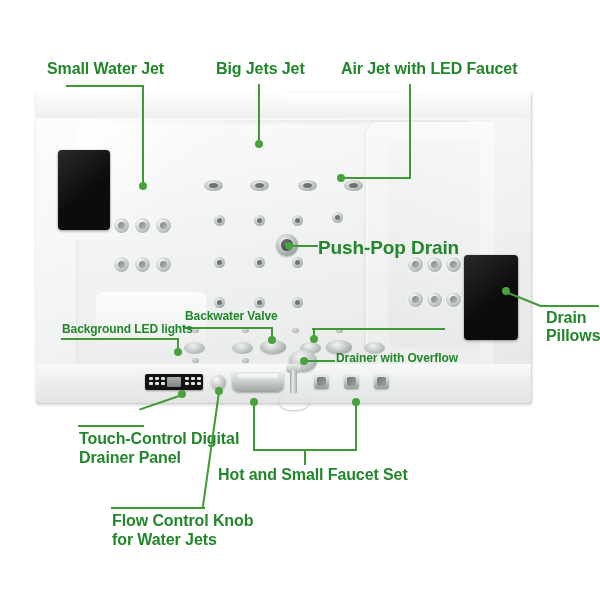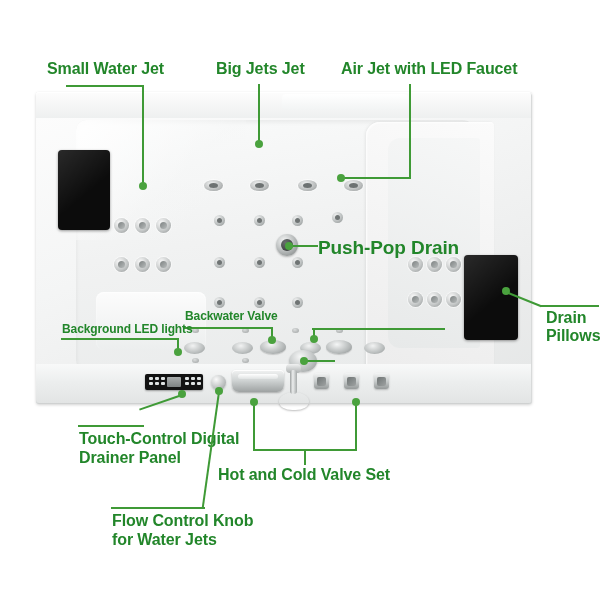--- a/index.html
+++ b/index.html
@@ -333,30 +333,31 @@
 
   <div class="lbl sz13" style="left:62px;top:323px;">Background LED lights</div>
   <div class="ln h" style="left:61px;top:338px;width:118px;"></div>
   <div class="ln v" style="left:177px;top:338px;height:13px;"></div>
   <div class="dot" style="left:178px;top:352px;"></div>
 
   <div class="ln h" style="left:312px;top:328px;width:133px;"></div>
   <div class="ln v" style="left:313px;top:328px;height:10px;"></div>
   <div class="dot" style="left:314px;top:339px;"></div>
 
+  <div class="lbl sz14" style="left:336px;top:352px;">Drainer with Overflow</div>
   <div class="ln h" style="left:303px;top:360px;width:32px;"></div>
   <div class="dot" style="left:304px;top:361px;"></div>
 
   <div class="lbl sz16" style="left:79px;top:430px;">Touch-Control Digital</div>
   <div class="lbl sz16" style="left:79px;top:449px;">Drainer Panel</div>
   <div class="ln h" style="left:78px;top:425px;width:66px;"></div>
   <div class="diag" style="left:182px;top:394px;width:45px;transform:rotate(161deg);"></div>
   <div class="dot" style="left:182px;top:394px;"></div>
 
-  <div class="lbl sz16" style="left:218px;top:466px;">Hot and Cold Valve Set</div>
+  <div class="lbl sz16" style="left:218px;top:466px;">Hot and Small Faucet Set</div>
   <div class="ln v" style="left:253px;top:402px;height:48px;"></div>
   <div class="ln v" style="left:355px;top:402px;height:48px;"></div>
   <div class="ln h" style="left:253px;top:449px;width:104px;"></div>
   <div class="ln v" style="left:304px;top:449px;height:16px;"></div>
   <div class="dot" style="left:254px;top:402px;"></div>
   <div class="dot" style="left:356px;top:402px;"></div>
 
   <div class="lbl sz16" style="left:112px;top:512px;">Flow Control Knob</div>
   <div class="lbl sz16" style="left:112px;top:531px;">for Water Jets</div>
   <div class="ln h" style="left:111px;top:507px;width:94px;"></div>

